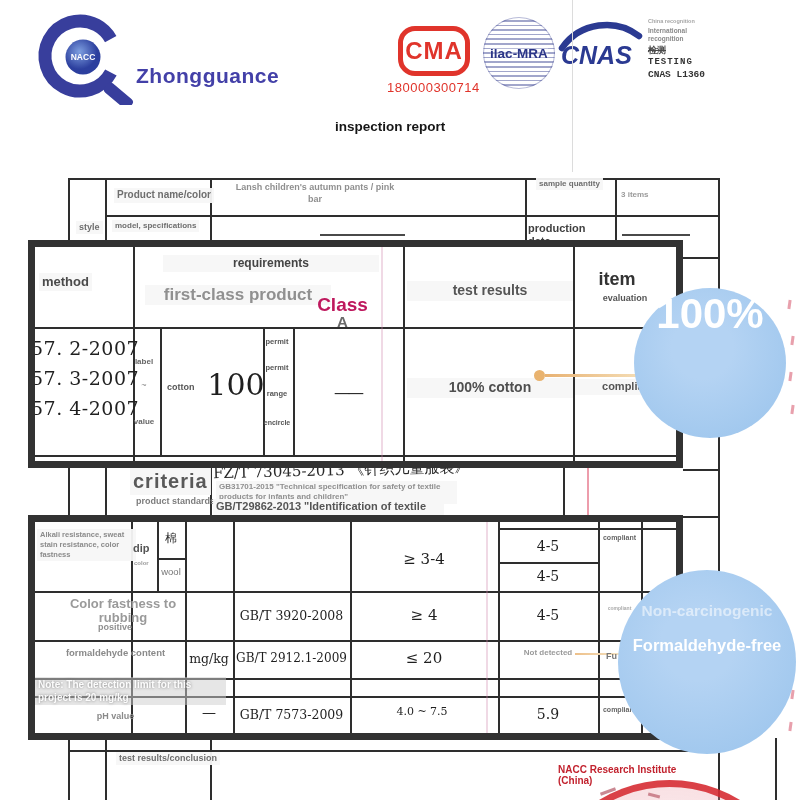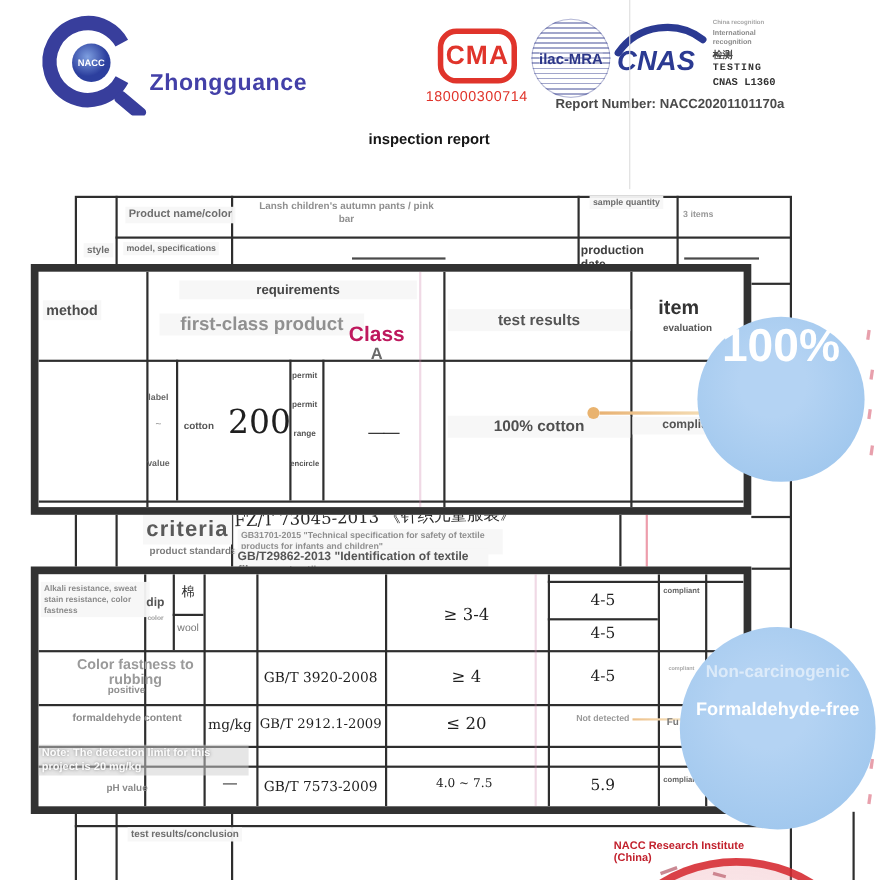--- a/index.html
+++ b/index.html
@@ -55,21 +55,20 @@
     <path d="M6,30 C 24,4 60,0 83,18" fill="none" stroke="#2b3a92" stroke-width="6.5" stroke-linecap="round"></path>
     <text x="5" y="46" font-size="25" font-weight="900" font-style="italic" fill="#2b3a92" font-family="Liberation Sans, sans-serif">CNAS</text>
   </svg>
   <div class="abs" style="left:648px;top:18px;width:130px;line-height:1.25;">
     <div style="font-size:5.5px;color:#a6a6a6;font-weight:bold;">China recognition</div>
     <div style="font-size:6.5px;color:#8a8a8a;font-weight:bold;width:62px;margin-top:2px;">International recognition</div>
     <div style="font-size:9px;color:#4a4a4a;font-weight:bold;text-decoration:line-through;filter:blur(0.4px);margin-top:2px;">检测</div>
     <div class="mono" style="font-size:9px;color:#333;font-weight:bold;letter-spacing:1px;margin-top:1px;">TESTING</div>
     <div class="mono" style="font-size:9.5px;color:#333;font-weight:bold;">CNAS L1360</div>
   </div>
-  <div class="abs" style="left:505px;top:87px;font-size:12px;font-weight:800;color:#4a4a4a;">Report Number: NACC20201101170a</div>
 
   <div class="abs" style="left:335px;top:119px;font-size:13.5px;font-weight:800;color:#161616;">inspection report</div>
 
   <div class="abs" style="left:572px;top:0;width:1px;height:172px;background:#dcdcdc;"></div>
 
   <div class="abs" style="left:68px;top:178px;width:652px;height:624px;border:2px solid #2e2e2e;box-sizing:border-box;"></div>
   <div class="h" style="left:105px;top:215px;width:615px;"></div>
   <div class="v" style="left:105px;top:178px;height:622px;"></div>
   <div class="v" style="left:210px;top:178px;height:622px;"></div>
   <div class="v" style="left:525px;top:178px;height:62px;"></div>
@@ -116,25 +115,30 @@
     <div class="abs gtxt ctr" style="left:128px;top:8px;width:210px;font-size:12px;color:#444;">requirements</div>
     <div class="abs gtxt ctr" style="left:110px;top:38px;width:180px;font-size:17px;color:#909090;line-height:1.05;">first-class product</div>
     <div class="abs ctr" style="left:270px;top:48px;width:75px;line-height:1;">
       <div style="font-size:19px;font-weight:800;color:#be185d;">Class</div>
       <div style="font-size:15px;font-weight:800;color:#6a6a6a;">A</div>
     </div>
     <div class="abs gtxt ctr" style="left:372px;top:34px;width:160px;font-size:14px;color:#555;">test results</div>
     <div class="abs ctr" style="left:540px;top:22px;width:84px;font-size:18px;font-weight:800;color:#333;">item</div>
     <div class="abs ctr" style="left:540px;top:46px;width:100px;font-size:9px;font-weight:bold;color:#555;">evaluation</div>
 
+    <div class="abs ser" style="left:-4px;top:86px;font-size:19px;line-height:30px;letter-spacing:0.5px;">
+      <div>57. 2-2007</div>
+      <div>57. 3-2007</div>
+      <div>57. 4-2007</div>
+    </div>
     <div class="abs ctr" style="left:92px;top:110px;width:34px;font-size:8px;font-weight:bold;color:#666;">label</div>
     <div class="abs ctr" style="left:92px;top:133px;width:34px;font-size:9px;color:#888;">~</div>
     <div class="abs ctr" style="left:92px;top:170px;width:34px;font-size:8px;font-weight:bold;color:#666;">value</div>
     <div class="abs" style="left:132px;top:135px;font-size:9px;font-weight:bold;color:#555;">cotton</div>
-    <div class="abs ser ctr" style="left:166px;top:120px;width:70px;font-size:30px;">200</div>
+    <div class="abs ser ctr" style="left:166px;top:120px;width:70px;font-size:30px;">100</div>
     <div class="abs ctr" style="left:224px;top:90px;width:36px;font-size:7.5px;font-weight:bold;color:#555;">permit</div>
     <div class="abs ctr" style="left:224px;top:116px;width:36px;font-size:7.5px;font-weight:bold;color:#555;">permit</div>
     <div class="abs ctr" style="left:224px;top:142px;width:36px;font-size:7.5px;font-weight:bold;color:#555;">range</div>
     <div class="abs ctr" style="left:224px;top:172px;width:36px;font-size:7px;font-weight:bold;color:#555;">encircle</div>
     <div class="abs ser ctr" style="left:258px;top:136px;width:110px;font-size:16px;letter-spacing:-2px;">——</div>
     <div class="abs gtxt ctr" style="left:372px;top:131px;width:160px;font-size:14px;color:#4f4f4f;">100% cotton</div>
     <div class="abs" style="left:499px;top:123px;width:11px;height:11px;border-radius:50%;background:#e9b36f;"></div>
     <div class="abs" style="left:510px;top:127px;width:102px;height:3px;background:linear-gradient(90deg,#e8b273,#f5e0ba);"></div>
     <div class="abs gtxt ctr" style="left:540px;top:132px;width:100px;font-size:11px;color:#555;">compliant</div>
   </div>

